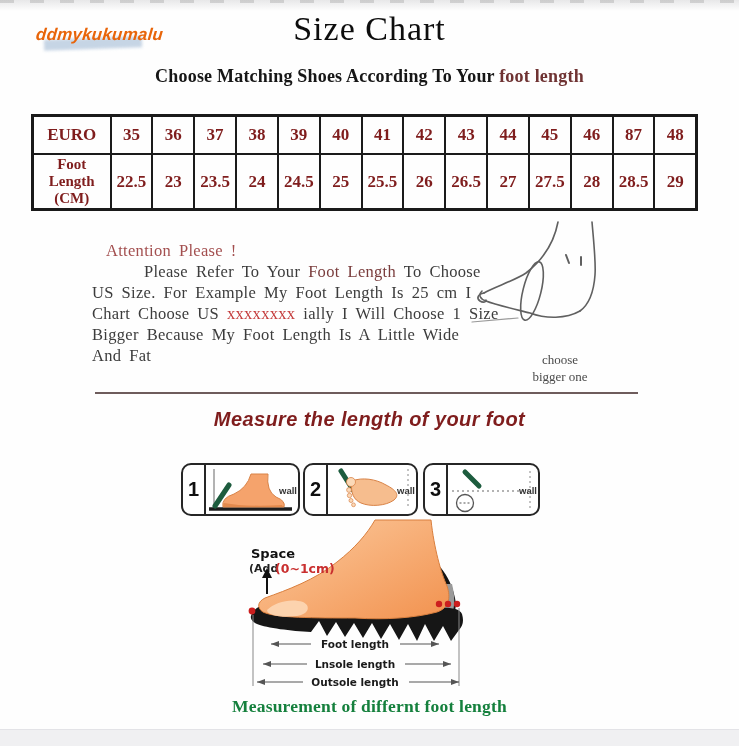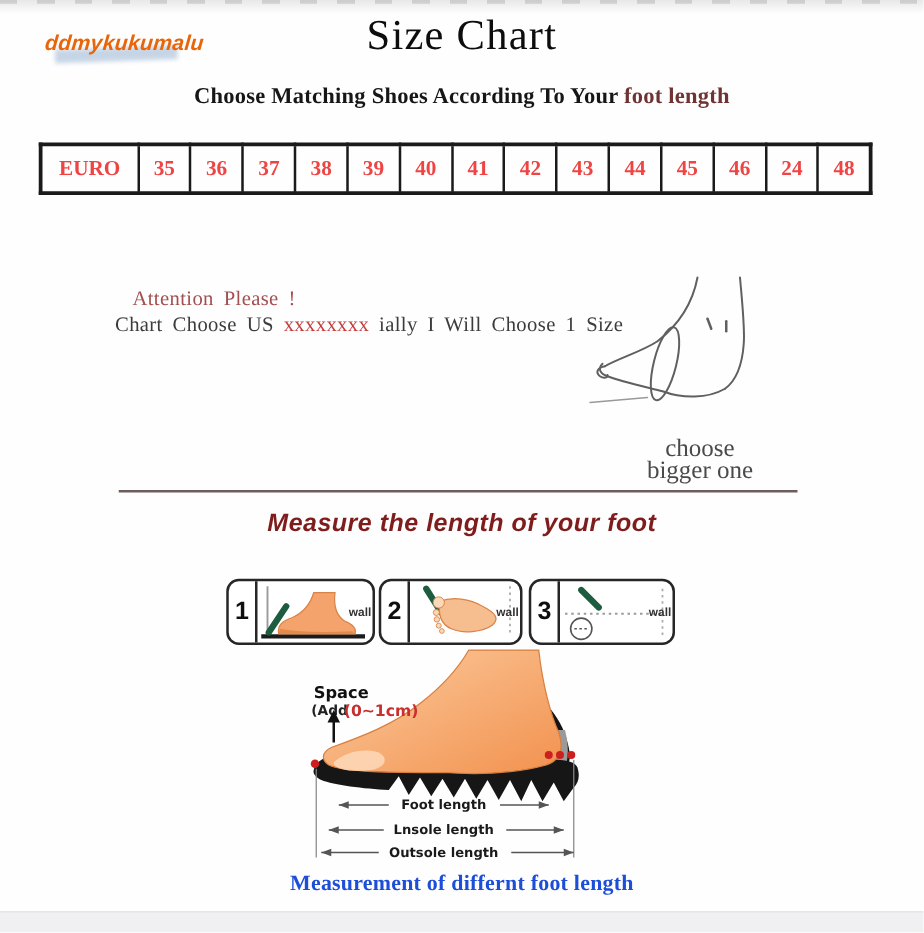--- a/index.html
+++ b/index.html
@@ -32,40 +32,40 @@
   }
   .subtitle {
     position:absolute; left:0; top:66px; width:100%; text-align:center;
     font-size:18px; font-weight:bold; color:#161616; letter-spacing:.2px;
   }
   .subtitle .maroon { color:#6f3333; }
   
   .size-table {
     position:absolute; left:31px; top:114px; width:667px;
     border-collapse:collapse; table-layout:fixed; text-align:center;
-    font-weight:bold; font-size:17px; color:#ef4444; border:3px solid #1a1a1a;
+    font-weight:bold; font-size:17px; color:#7f1d1d; border:3px solid #1a1a1a;
   }
   .size-table td { border:2px solid #1a1a1a; padding:0; }
   .size-table tr.row-euro td { height:36px; }
   .size-table tr.row-foot td { height:53px; }
   .size-table td.hdr2 { font-size:15px; line-height:1.12; }
   
   .attention-block {
-    position:absolute; left:92px; top:228px; width:430px;
+    position:absolute; left:92px; top:240px; width:430px;
     font-size:16.5px; color:#3c3c3c; letter-spacing:.3px; word-spacing:3.5px;
     line-height:21px;
   }
   .att-heading { color:#a34f4f; padding-left:14px; }
   .att-line.indent { padding-left:52px; }
   .maroon2 { color:#7a3d3d; }
   .redx { color:#c43b3b; }
   .foot-sketch { position:absolute; left:470px; top:215px; }
   .choose-bigger {
     position:absolute; left:498px; top:351px; width:124px; text-align:center;
-    font-size:20px; color:#4a4a4a; line-height:17px;
+    font-size:13px; color:#4a4a4a; line-height:17px;
   }
   .divider { position:absolute; left:95px; top:392px; width:543px; height:2px; background:#6e5c5c; }
   .measure-heading {
     position:absolute; left:0; top:408px; width:100%; text-align:center;
     font-family:"Liberation Sans", sans-serif; font-style:italic; font-weight:bold;
     font-size:20px; color:#7f1d1d; letter-spacing:.4px;
   }
   
   .step-box {
     position:absolute; top:463px; height:53px; box-sizing:border-box;
@@ -81,21 +81,21 @@
   }
   .step-art { position:relative; flex:1; }
   .step-art svg { position:absolute; left:0; top:0; }
   .wall-label {
     position:absolute; right:1px; top:50%; transform:translateY(-50%);
     font-family:"Liberation Sans", sans-serif; font-weight:bold; font-size:9.5px; color:#333;
   }
   .shoe-diagram { position:absolute; left:215px; top:518px; }
   .bottom-caption {
     position:absolute; left:0; top:696px; width:100%; text-align:center;
-    font-weight:bold; font-size:17.5px; color:#1d4ed8; letter-spacing:.2px;
+    font-weight:bold; font-size:17.5px; color:#15803d; letter-spacing:.2px;
   }
   .bottom-strip {
     position:absolute; left:0; top:729px; width:739px; height:17px;
     background:#f0f0f2; border-top:1px solid #e3e3e7;
   }
 </style>
 </head>
 <body>
 
 <div class="canvas">
@@ -124,31 +124,54 @@
       <td>37</td>
       <td>38</td>
       <td>39</td>
       <td>40</td>
       <td>41</td>
       <td>42</td>
       <td>43</td>
       <td>44</td>
       <td>45</td>
       <td>46</td>
+      <td>87</td>
+      <td>48</td>
+    </tr>
+    <tr class="row-foot">
+      <td class="hdr2">Foot Length (CM)</td>
+      <td>22.5</td>
+      <td>23</td>
+      <td>23.5</td>
       <td>24</td>
-      <td>48</td>
+      <td>24.5</td>
+      <td>25</td>
+      <td>25.5</td>
+      <td>26</td>
+      <td>26.5</td>
+      <td>27</td>
+      <td>27.5</td>
+      <td>28</td>
+      <td>28.5</td>
+      <td>29</td>
     </tr>
   </tbody>
     </table>
 
   <div class="attention-block">
     <div class="att-heading">Attention Please !</div>
+    <div class="att-line indent">
+      <span>Please Refer To Your </span><span class="maroon2">Foot Length</span><span> To Choose</span>
+    </div>
+    <div class="att-line">US Size. For Example My Foot Length Is 25 cm I</div>
     <div class="att-line">
       <span>Chart Choose US </span><span class="redx">xxxxxxxx</span><span> ially I Will Choose 1 Size</span>
     </div>
+    <div class="att-line">Bigger Because My Foot Length Is A Little Wide</div>
+    <div class="att-line">And Fat</div>
   </div>
 
   <svg class="foot-sketch" width="145" height="135" viewBox="0 0 145 135">
     <g fill="none" stroke="#606060" stroke-width="1.6" stroke-linecap="round">
       <path d="M122,7 C124,30 126,48 125,60 C124,74 121,88 110,96"></path>
       <path d="M110,96 C96,104 76,104 60,98 C44,94 26,90 16,86 C10,84 8,80 12,76"></path>
       <path d="M88,7 C84,28 74,44 56,58 C44,66 24,72 14,78"></path>
       <path d="M14,78 C8,79 6,83 10,86 C13,88 17,87 16,85"></path>
       <ellipse cx="62" cy="76" rx="9" ry="30" transform="rotate(14 62 76)"></ellipse>
       <path d="M96,40 L99,48" stroke-width="2"></path>

